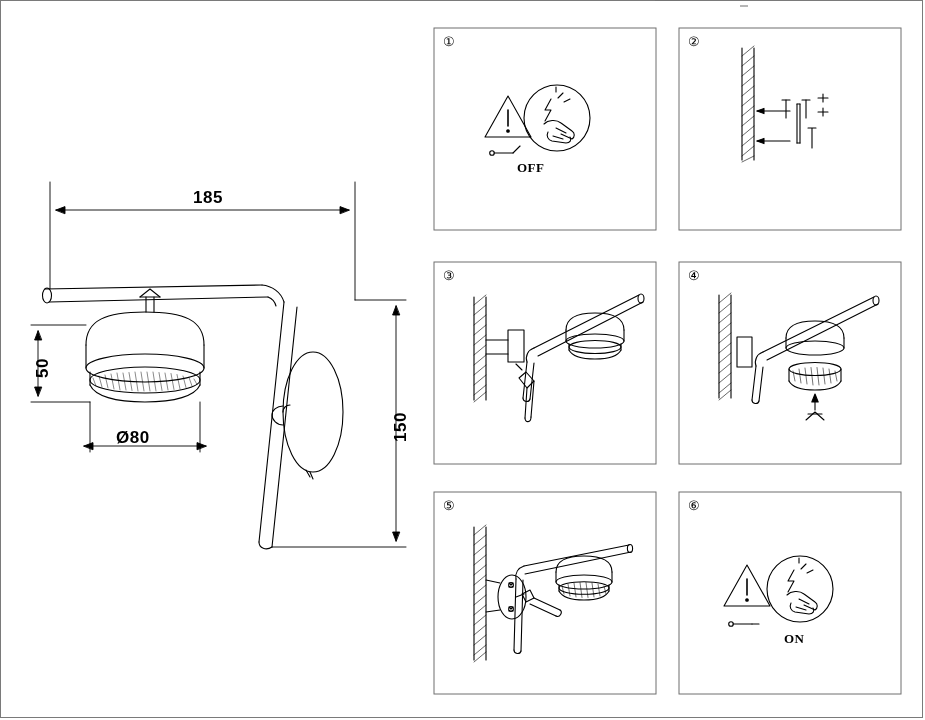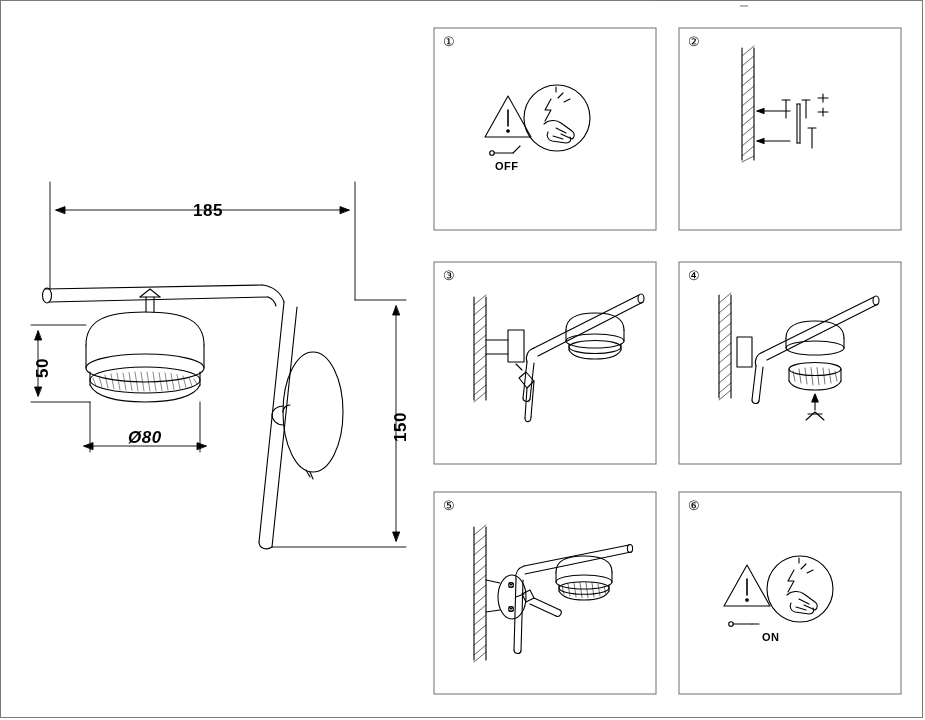--- a/index.html
+++ b/index.html
@@ -50,25 +50,26 @@
     transform-origin: 0 0;
   }
   .step-num {
     position: absolute;
     font-family: "Liberation Sans", sans-serif;
     font-size: 13px;
     color: #000;
   }
   .small-caption {
     position: absolute;
-    font-family: Liberation Sans, sans-serif;
-    font-size: 11px;
+    font-family: Liberation Serif, serif;
+    font-size: 13px;
     font-weight: 700;
     letter-spacing: 0.5px;
     color: #000;
+    margin-left: 22px;
   }
 </style>
 </head>
 <body>
 
 <div id="sheet">
 
   <div class="outer-border"></div>
 
   <svg class="layer" viewBox="0 0 925 720" xmlns="http://www.w3.org/2000/svg">
@@ -163,25 +164,25 @@
         <path d="M355,300 L406,300"></path>
         <path d="M272,547 L406,547"></path>
         <path d="M396,306 L396,541"></path>
         <path d="M396,306 l-3.4,9 l6.8,0 z" fill="#000"></path>
         <path d="M396,541 l-3.4,-9 l6.8,0 z" fill="#000"></path>
       </g>
 
     </g>
   </svg>
 
-  <div class="dim-label" style="left:193px; top:188px;margin-top:13px;">185</div>
+  <div class="dim-label" style="left:193px; top:188px;">185</div>
 
   <div class="dim-label vert" style="left:33px; top:378px; transform:rotate(-90deg);">50</div>
 
-  <div class="dim-label" style="left:128px; top:428px;font-style:italic;">Ø80</div>
+  <div class="dim-label" style="left:116px; top:428px;">Ø80</div>
 
   <div class="dim-label vert" style="left:391px; top:442px; transform:rotate(-90deg);">150</div>
 
   <svg class="layer" viewBox="0 0 925 720" xmlns="http://www.w3.org/2000/svg">
     <g stroke="#6f6f6f" fill="none" stroke-width="1">
       <rect x="434" y="28" width="222" height="202"></rect>
       <rect x="679" y="28" width="222" height="202"></rect>
       <rect x="434" y="262" width="222" height="202"></rect>
       <rect x="679" y="262" width="222" height="202"></rect>
       <rect x="434" y="492" width="222" height="202"></rect>

